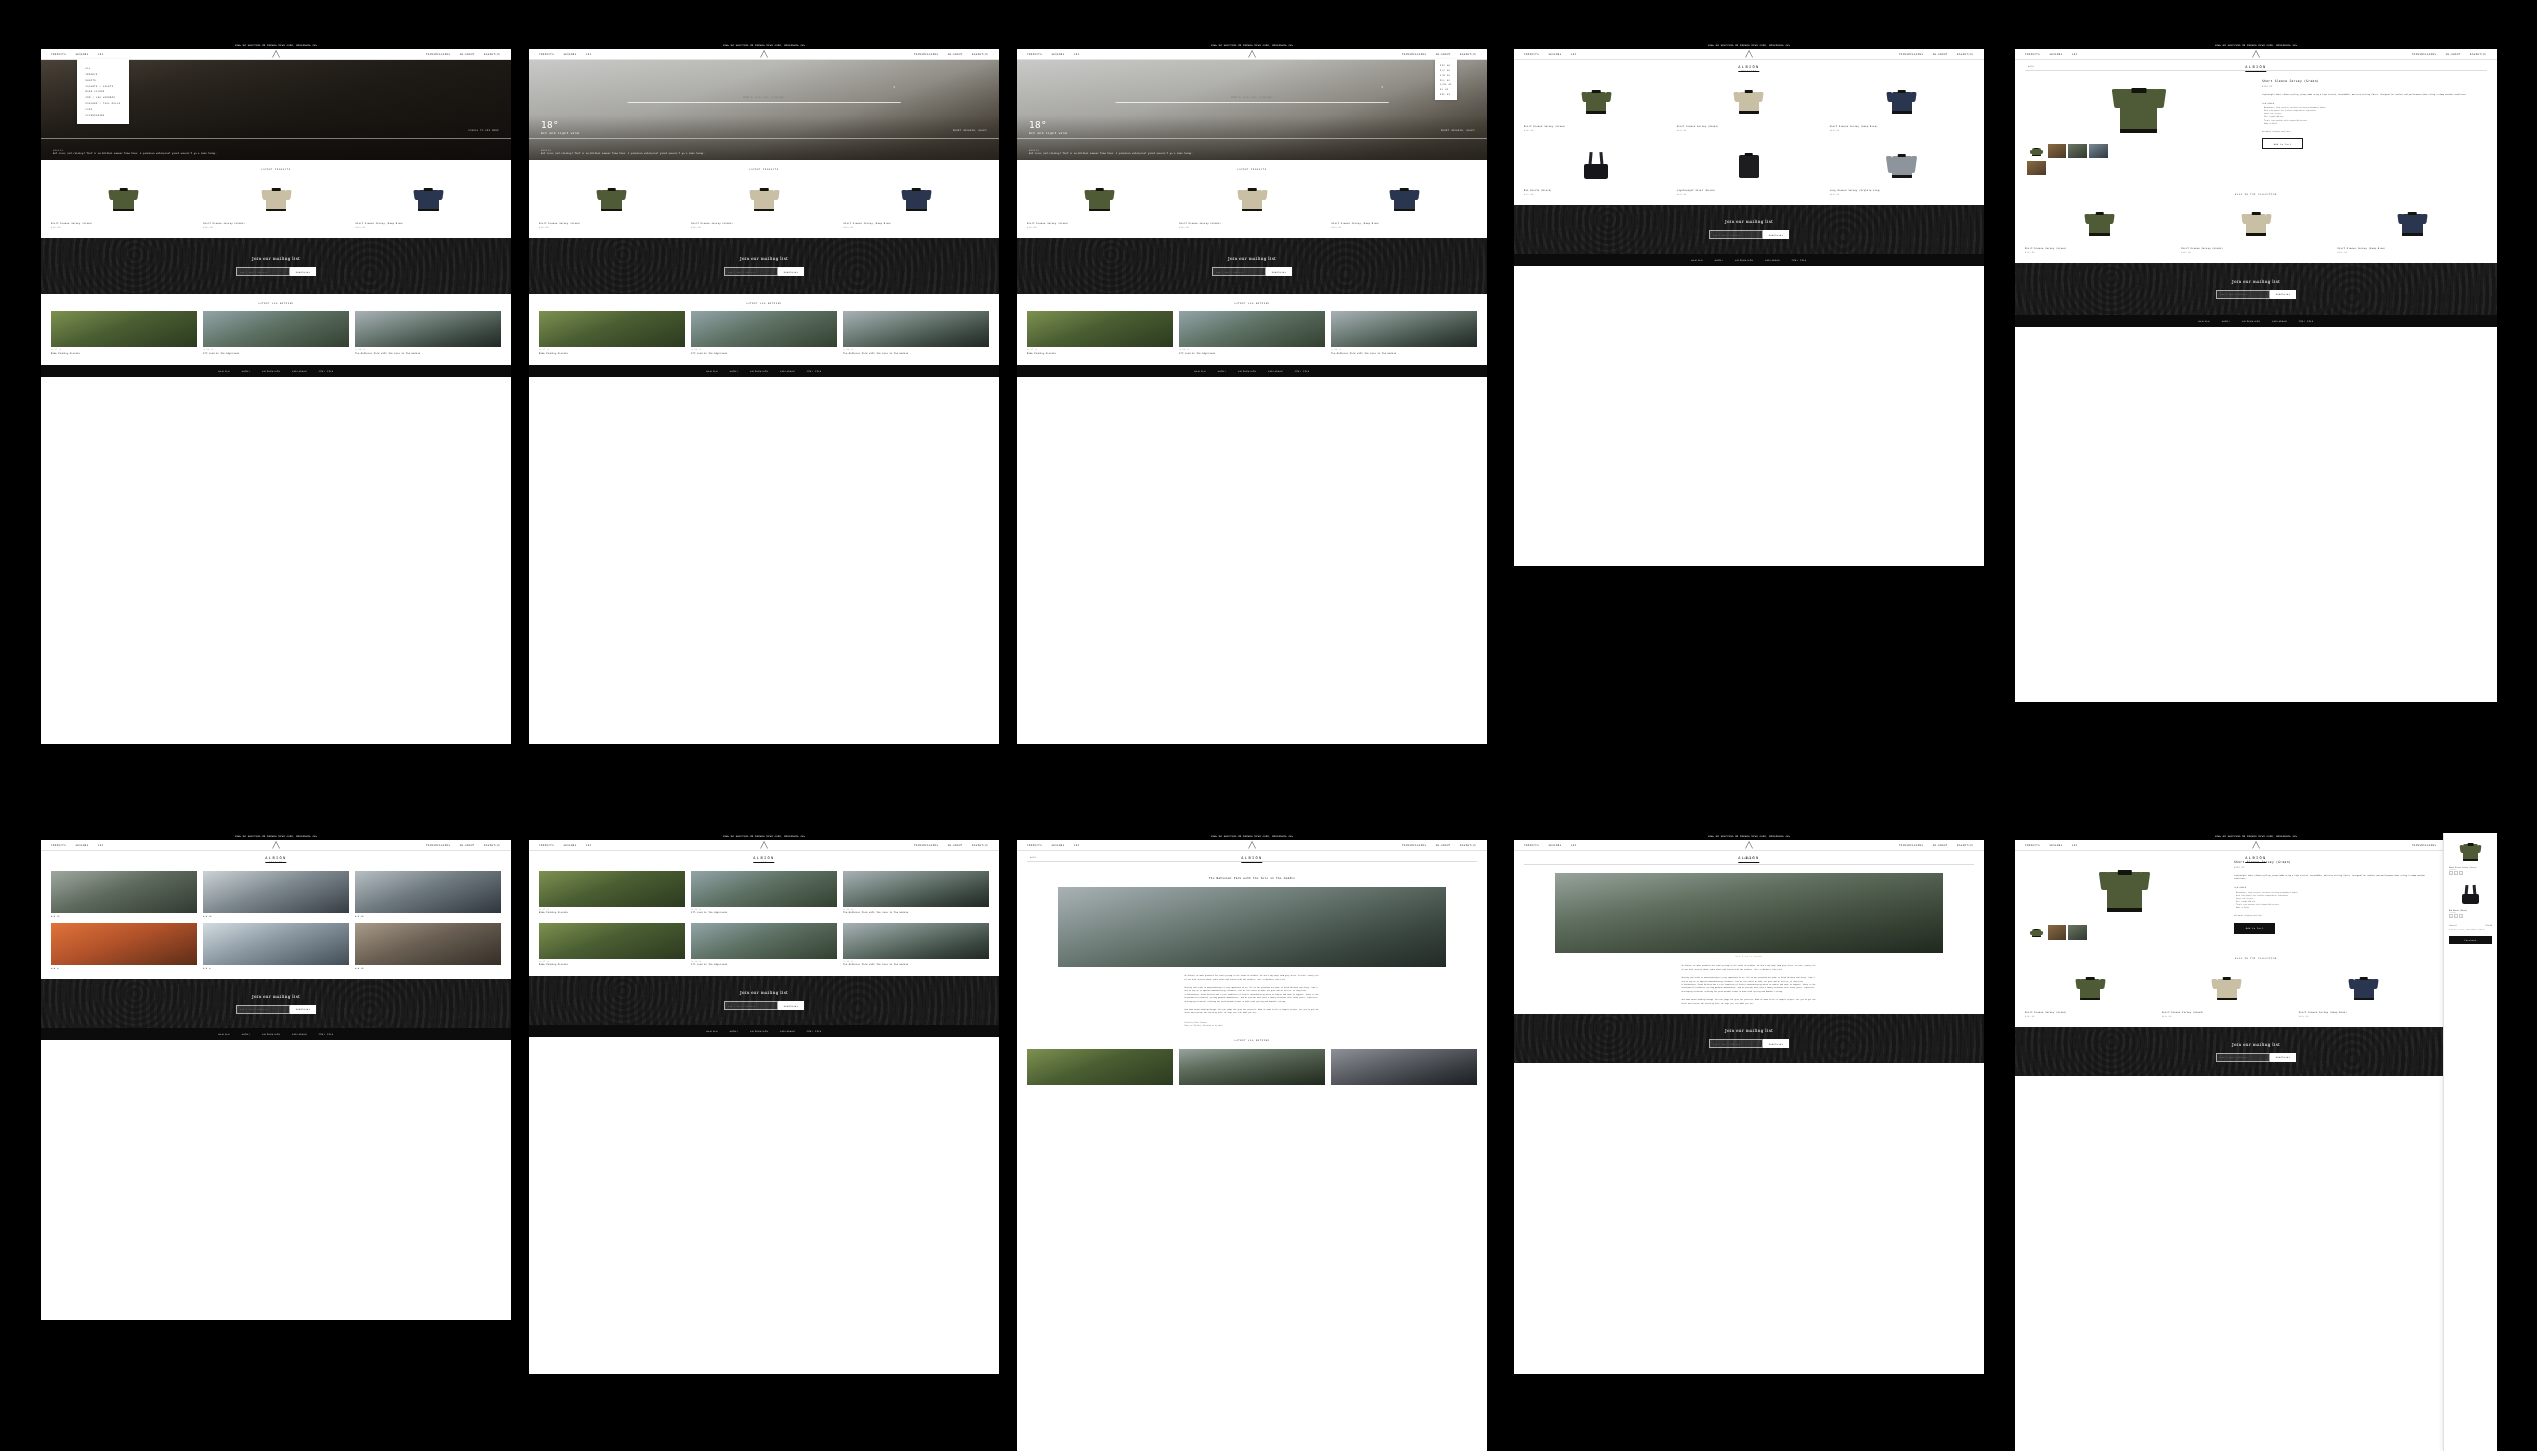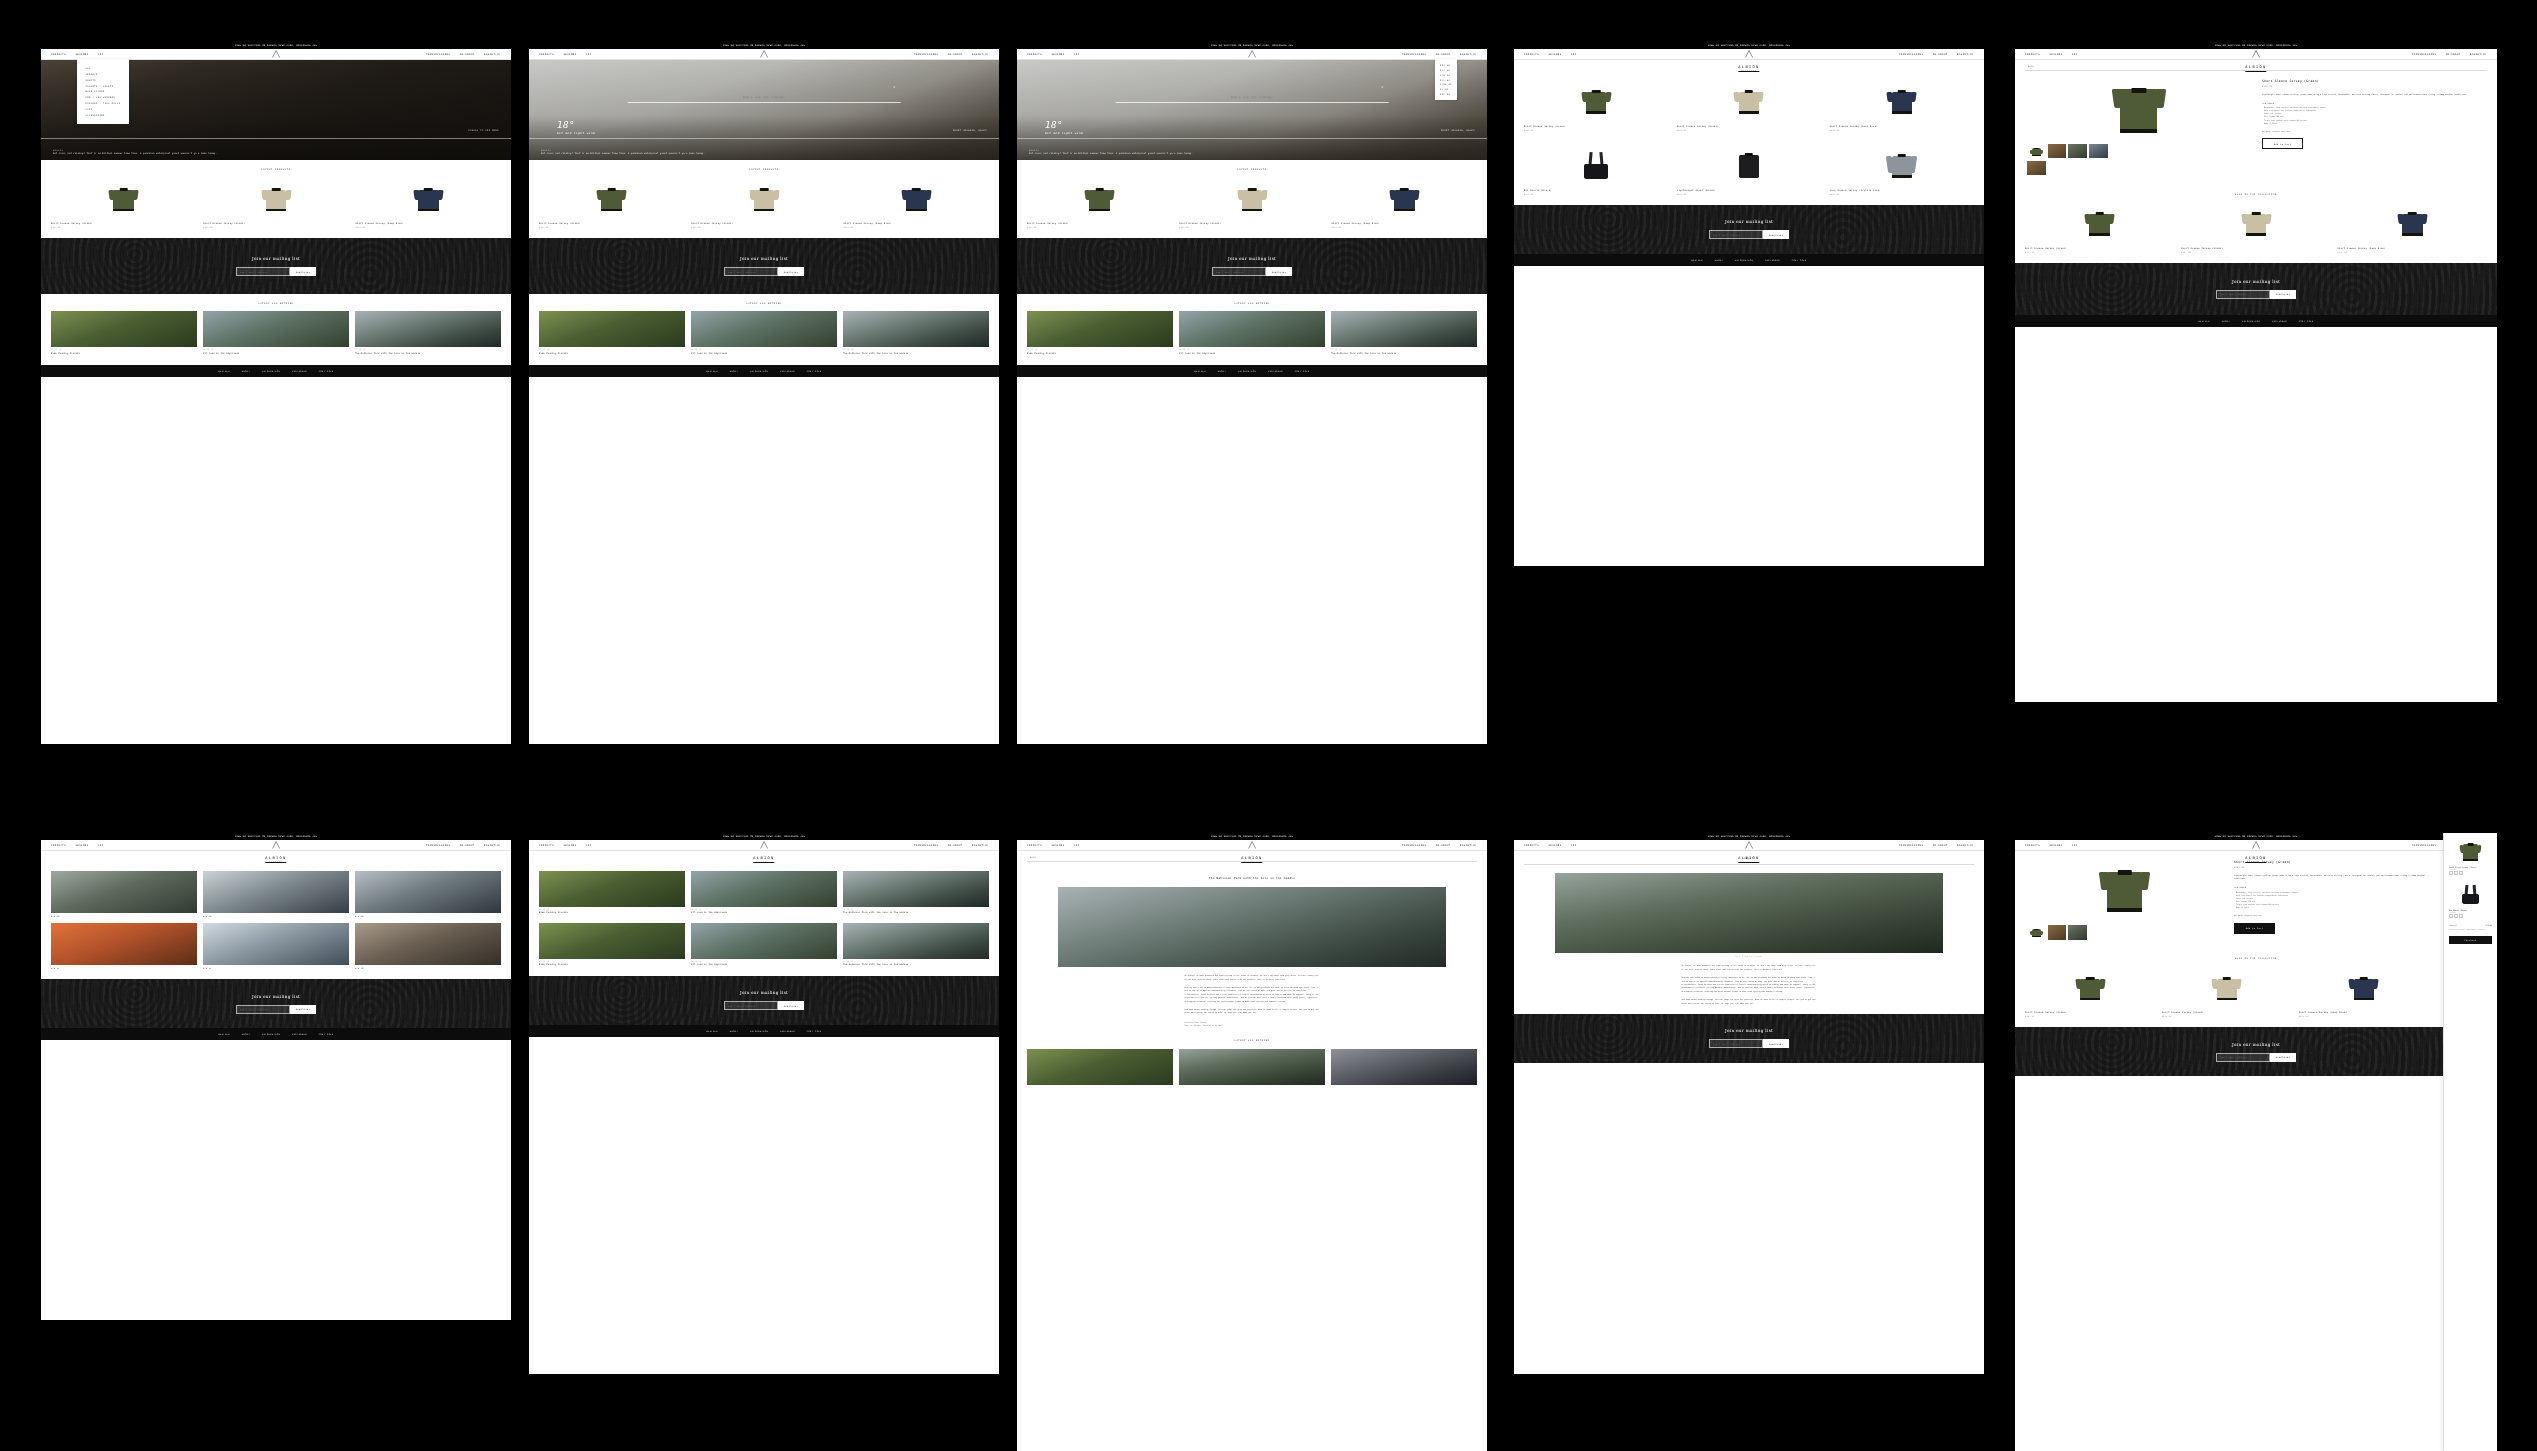--- a/index.html
+++ b/index.html
@@ -89,23 +89,22 @@
     border-bottom:0.4px solid rgba(255,255,255,.75);
     color:rgba(255,255,255,.9); font-size:2.5px; letter-spacing:0.5px;
     text-align:center; padding-bottom:2.5px; font-family:inherit;
     outline:none;
   }
   .hero-search-icon {
     position:absolute; right:5px; top:-0.8px;
     color:rgba(255,255,255,.85); font-size:2.9px;
   }
   .hero-temp {
-    position:absolute; left:28px; bottom:25px;
+    position:absolute; left:12px; bottom:25px;
     color:#fff;
-    font-style:italic;
   }
   .hero-temp .deg { font-size:9.3px; letter-spacing:0.4px; line-height:1; font-weight:400; }
   .hero-temp .cond { font-size:2.7px; letter-spacing:0.5px; margin-top:2.5px; }
   .hero-advice {
     position:absolute; left:12px; bottom:5px; right:12px;
   }
   .hero-advice .lbl {
     font-size:1.9px; letter-spacing:0.6px; color:rgba(255,255,255,.75);
     text-transform:uppercase; margin-bottom:1.7px;
   }

